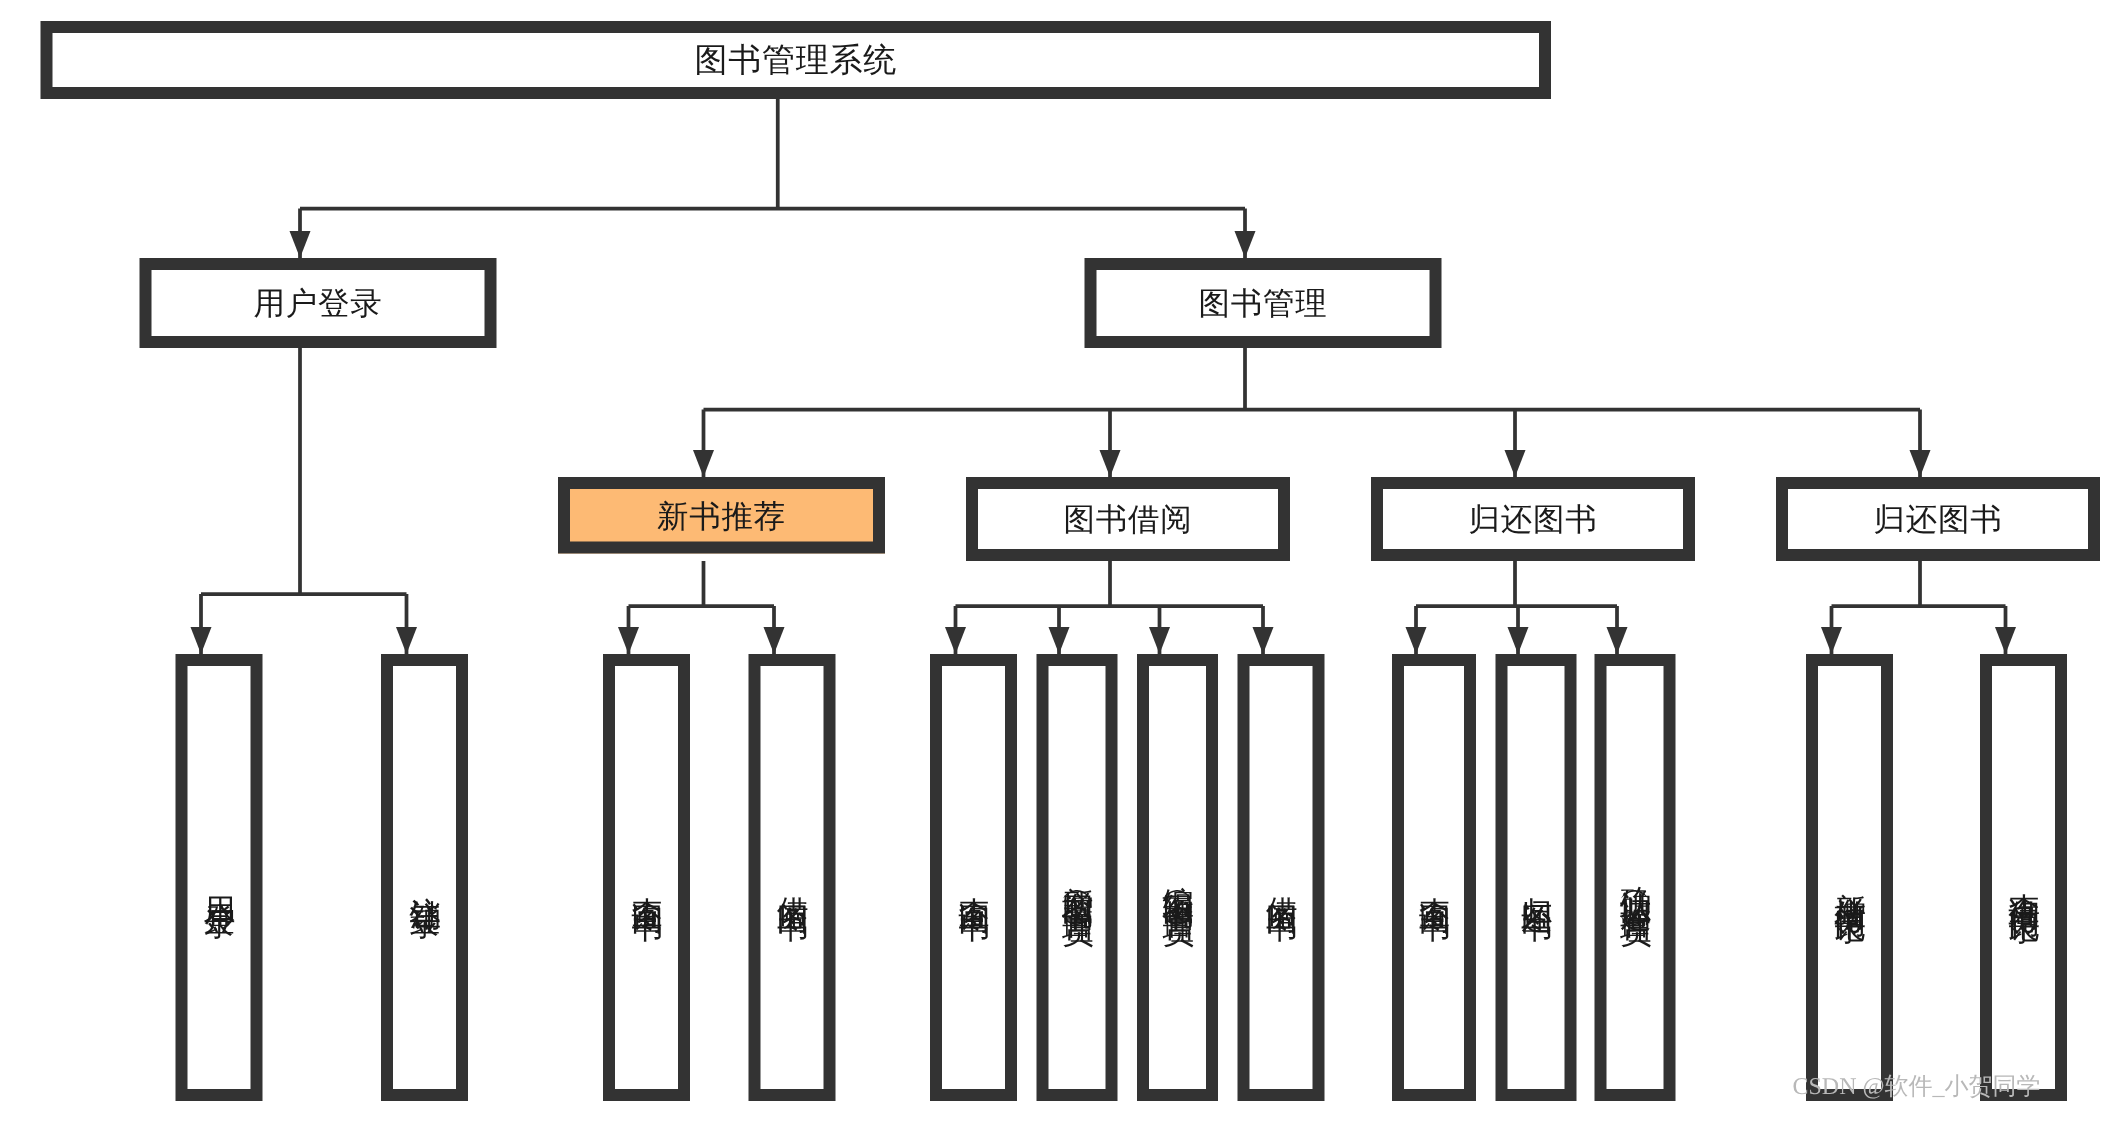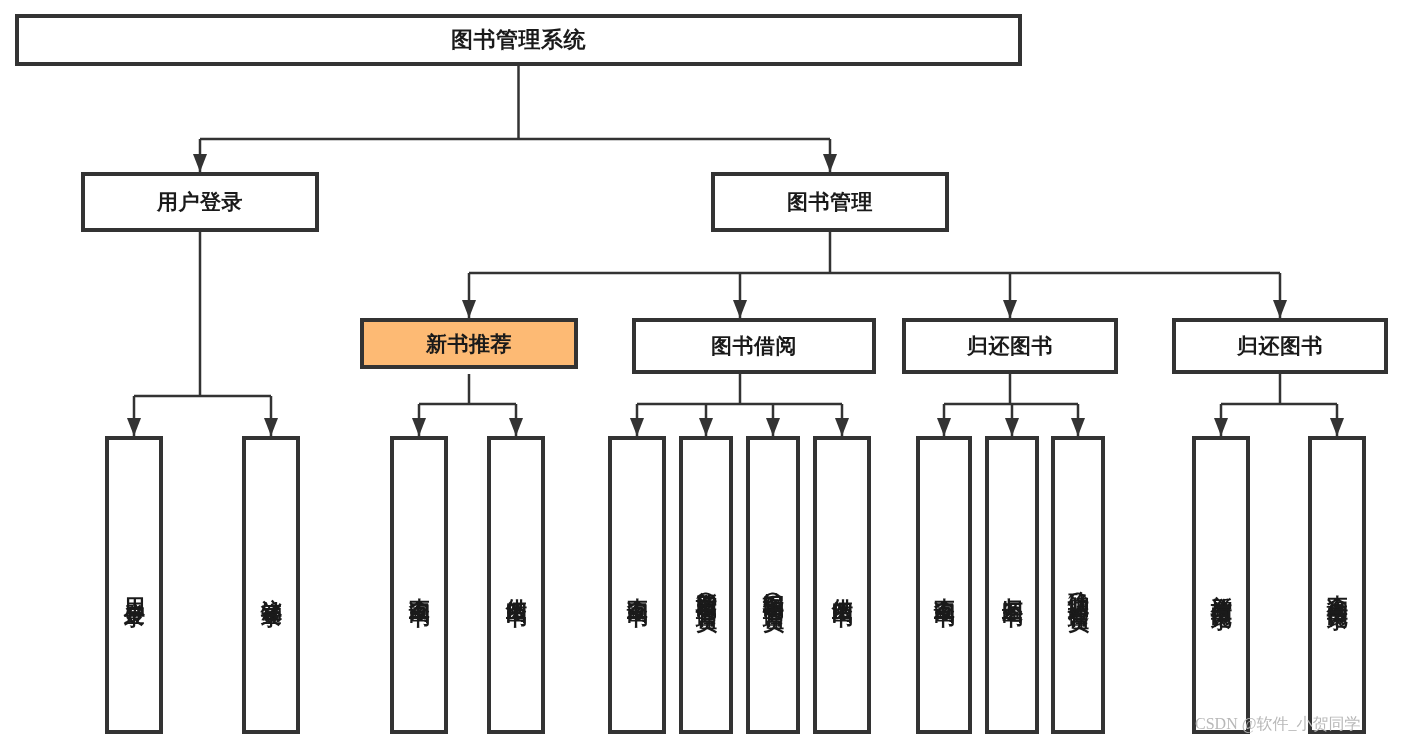--- a/index.html
+++ b/index.html
@@ -23,27 +23,28 @@
     left: 0;
     top: 0;
     width: 1405px;
     height: 747px;
     pointer-events: none;
   }
   .node {
     position: absolute;
     box-sizing: border-box;
     background: #ffffff;
-    border: 4px solid #22c55e;
+    border: 8px solid #22c55e;
     display: flex;
     align-items: center;
     justify-content: center;
     color: #1a1a1a;
-    font-weight: 700;
+    font-weight: 400;
     z-index: 2;
+    margin-left: 12px;
   }
   .node.horiz {
     writing-mode: horizontal-tb;
     font-size: 21px;
     letter-spacing: 0.5px;
   }
   .node.vert {
     writing-mode: vertical-rl;
     text-orientation: upright;
     font-size: 21px;
@@ -119,21 +120,21 @@
       <line x1="1221" y1="404" x2="1221" y2="436" stroke="#333333" stroke-width="2.5"></line>
       <polygon points="1214,418 1228,418 1221,436" fill="#333333"></polygon>
       <line x1="1337" y1="404" x2="1337" y2="436" stroke="#333333" stroke-width="2.5"></line>
       <polygon points="1330,418 1344,418 1337,436" fill="#333333"></polygon>
     </svg>
   <div id="nodes">
       <div class="node horiz root" style="left: 15px; top: 14px; width: 1007px; height: 52px; border-color: rgb(51, 51, 51); background: rgb(255, 255, 255); color: rgb(26, 26, 26);">图书管理系统</div>
       <div class="node horiz" style="left: 81px; top: 172px; width: 238px; height: 60px; border-color: rgb(51, 51, 51); background: rgb(255, 255, 255); color: rgb(26, 26, 26);">用户登录</div>
       <div class="node horiz" style="left: 711px; top: 172px; width: 238px; height: 60px; border-color: rgb(51, 51, 51); background: rgb(255, 255, 255); color: rgb(26, 26, 26); text-align: center;">图书管理</div>
       <div class="node horiz" style="left: 360px; top: 318px; width: 218px; height: 51px; border-color: rgb(51, 51, 51); background: #fdba74; color: rgb(26, 26, 26);">新书推荐</div>
-      <div class="node horiz" style="left: 632px; top: 318px; width: 244px; height: 56px; border-color: rgb(51, 51, 51); background: rgb(255, 255, 255); color: rgb(26, 26, 26);">图书借阅</div>
+      <div class="node horiz" style="left: 632px; top: 318px; width: 216px; height: 56px; border-color: rgb(51, 51, 51); background: rgb(255, 255, 255); color: rgb(26, 26, 26);">图书借阅</div>
       <div class="node horiz" style="left: 902px; top: 318px; width: 216px; height: 56px; border-color: rgb(51, 51, 51); background: rgb(255, 255, 255); color: rgb(26, 26, 26);">归还图书</div>
       <div class="node horiz" style="left: 1172px; top: 318px; width: 216px; height: 56px; border-color: rgb(51, 51, 51); background: rgb(255, 255, 255); color: rgb(26, 26, 26);">归还图书</div>
       <div class="node vert" style="left: 105px; top: 436px; width: 58px; height: 298px; border-color: rgb(51, 51, 51); background: rgb(255, 255, 255); color: rgb(26, 26, 26);">用户登录</div>
       <div class="node vert" style="left: 242px; top: 436px; width: 58px; height: 298px; border-color: rgb(51, 51, 51); background: rgb(255, 255, 255); color: rgb(26, 26, 26);">注销登录</div>
       <div class="node vert" style="left: 390px; top: 436px; width: 58px; height: 298px; border-color: rgb(51, 51, 51); background: rgb(255, 255, 255); color: rgb(26, 26, 26);">查询图书</div>
       <div class="node vert" style="left: 487px; top: 436px; width: 58px; height: 298px; border-color: rgb(51, 51, 51); background: rgb(255, 255, 255); color: rgb(26, 26, 26);">借阅图书</div>
       <div class="node vert" style="left: 608px; top: 436px; width: 58px; height: 298px; border-color: rgb(51, 51, 51); background: rgb(255, 255, 255); color: rgb(26, 26, 26);">查询图书</div>
       <div class="node vert" style="left: 679px; top: 436px; width: 54px; height: 298px; border-color: rgb(51, 51, 51); background: rgb(255, 255, 255); color: rgb(26, 26, 26);">新增图书（管理员）</div>
       <div class="node vert" style="left: 746px; top: 436px; width: 54px; height: 298px; border-color: rgb(51, 51, 51); background: rgb(255, 255, 255); color: rgb(26, 26, 26);">编辑图书（管理员）</div>
       <div class="node vert" style="left: 813px; top: 436px; width: 58px; height: 298px; border-color: rgb(51, 51, 51); background: rgb(255, 255, 255); color: rgb(26, 26, 26);">借阅图书</div>

